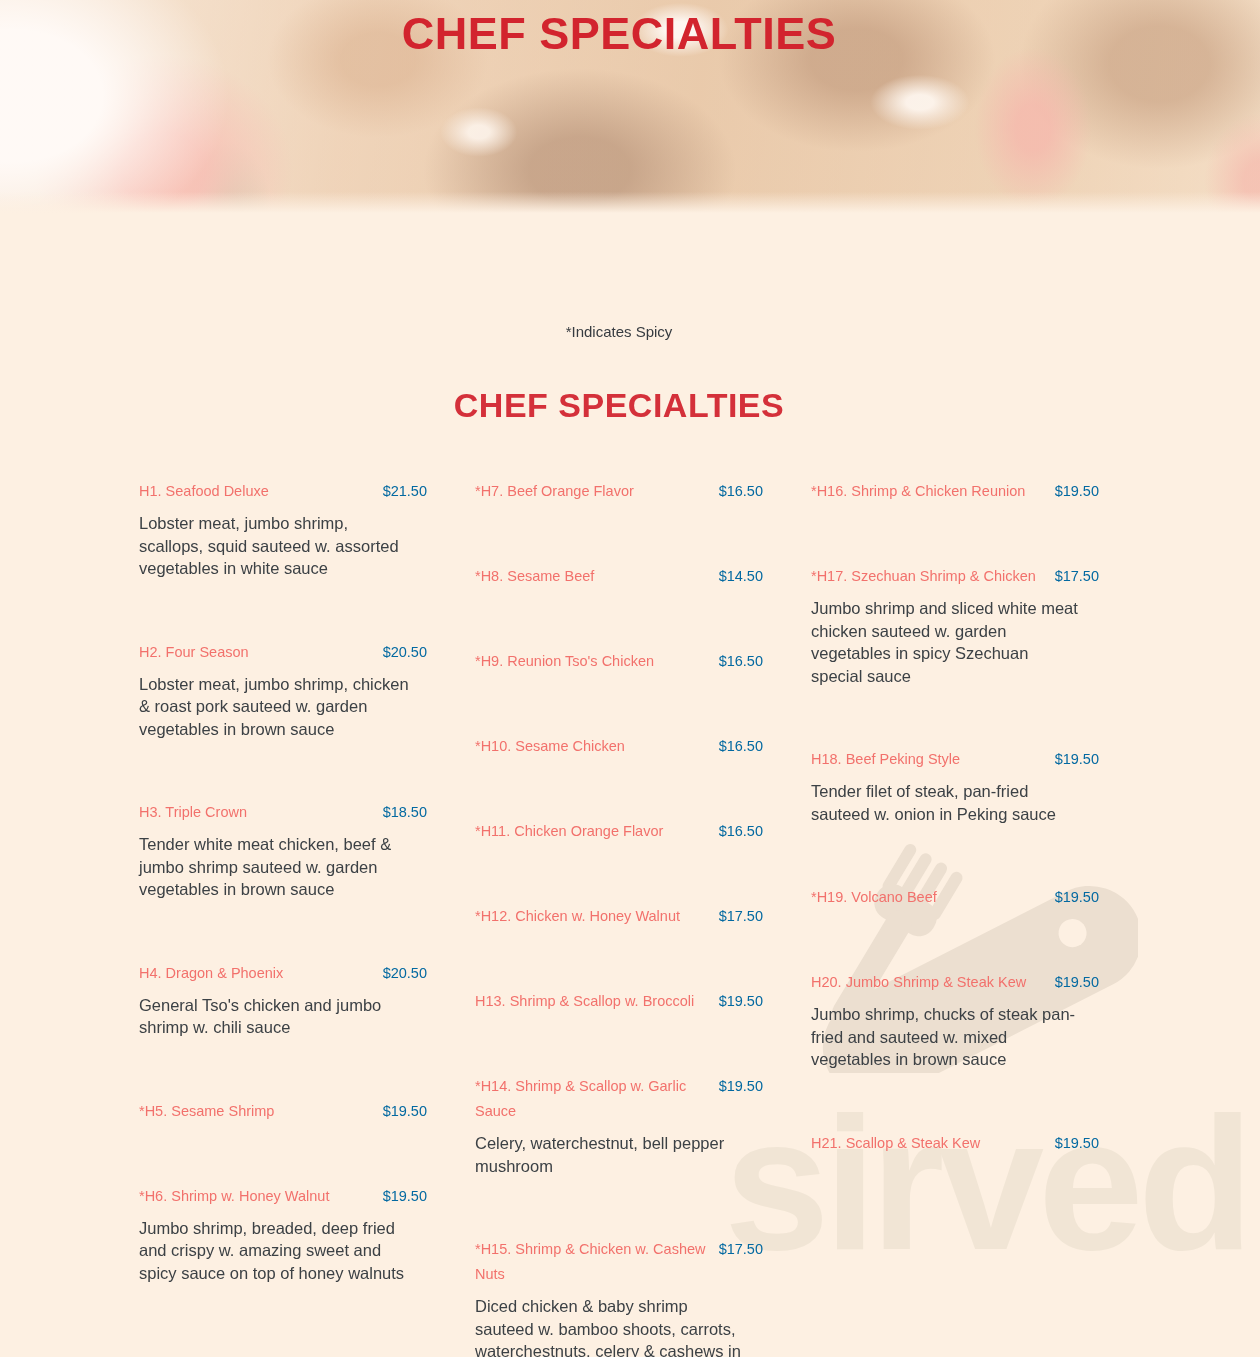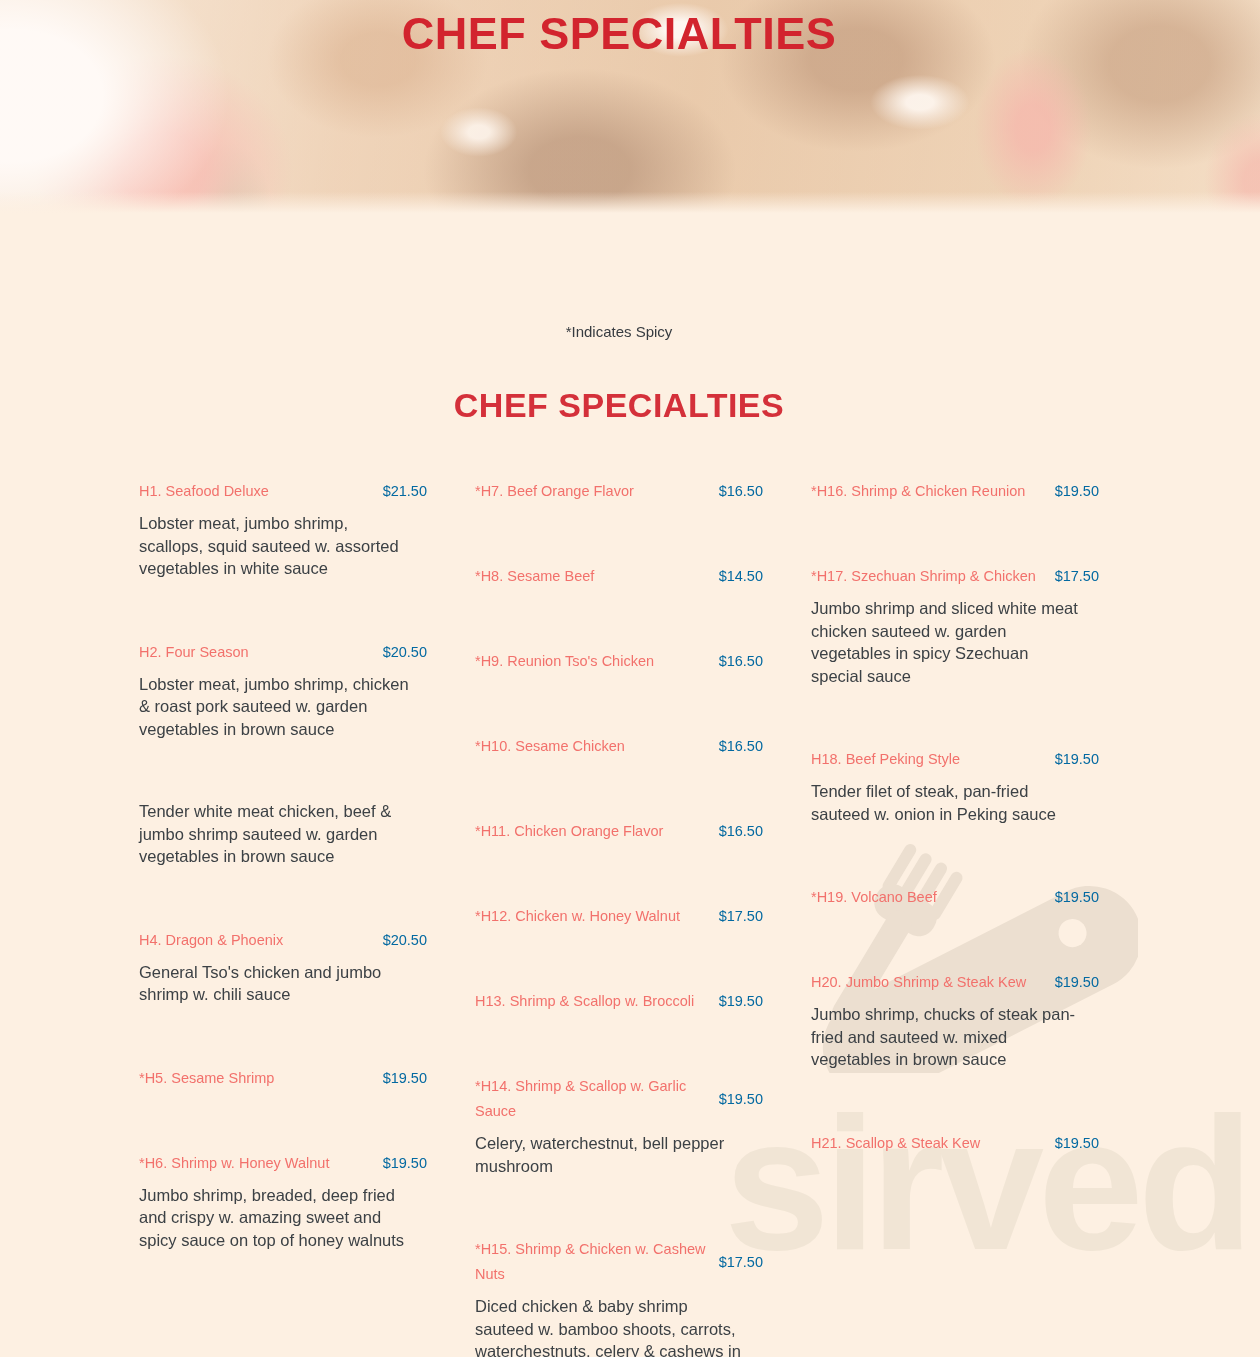--- a/index.html
+++ b/index.html
@@ -46,21 +46,21 @@
     font-size:34px; font-weight:700; letter-spacing:0.5px; color:#d4303a;
   }
 
   
   .menu {
     position:relative; z-index:1;
     display:flex; gap:48px; width:960px; margin:54px 0 0 139px;
   }
   .col { flex:0 0 288px; width:288px; }
   .item { margin-bottom:60px; }
-  .item-head { display:flex; align-items:center; }
+  .item-head { display:flex; align-items:flex-start; }
   .item-name { flex:1; font-size:14.5px; line-height:25px; color:#f2716c; }
   .item-price { margin-left:8px; white-space:nowrap; font-size:14.5px; line-height:25px; color:#0369a1; }
   .item-desc { margin-top:8px; max-width:272px; font-size:16.5px; line-height:22.5px; color:#3c4145; }
 
   
   .wm-logo { position:absolute; left:808px; top:843px; z-index:0; }
   .wm-text {
     position:absolute; left:724px; top:1088px; z-index:0;
     font-size:190px; font-weight:700; letter-spacing:-6px;
     color:#f1e5d5; white-space:nowrap; line-height:1;
@@ -104,20 +104,24 @@
           <p class="item-desc">Lobster meat, jumbo shrimp, scallops, squid sauteed w. assorted vegetables in white sauce</p>
         </div>
         <div class="item">
           <div class="item-head">
             <span class="item-name">H2. Four Season</span>
             <span class="item-price">$20.50</span>
           </div>
           <p class="item-desc">Lobster meat, jumbo shrimp, chicken &amp; roast pork sauteed w. garden vegetables in brown sauce</p>
         </div>
         <div class="item">
+          <div class="item-head">
+            <span class="item-name">H3. Triple Crown</span>
+            <span class="item-price">$18.50</span>
+          </div>
           <p class="item-desc">Tender white meat chicken, beef &amp; jumbo shrimp sauteed w. garden vegetables in brown sauce</p>
         </div>
         <div class="item">
           <div class="item-head">
             <span class="item-name">H4. Dragon &amp; Phoenix</span>
             <span class="item-price">$20.50</span>
           </div>
           <p class="item-desc">General Tso's chicken and jumbo shrimp w. chili sauce</p>
         </div>
         <div class="item">

